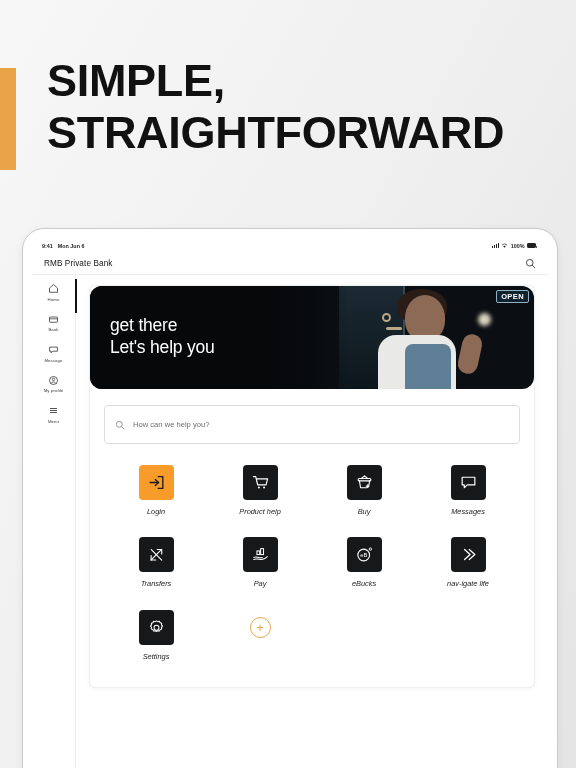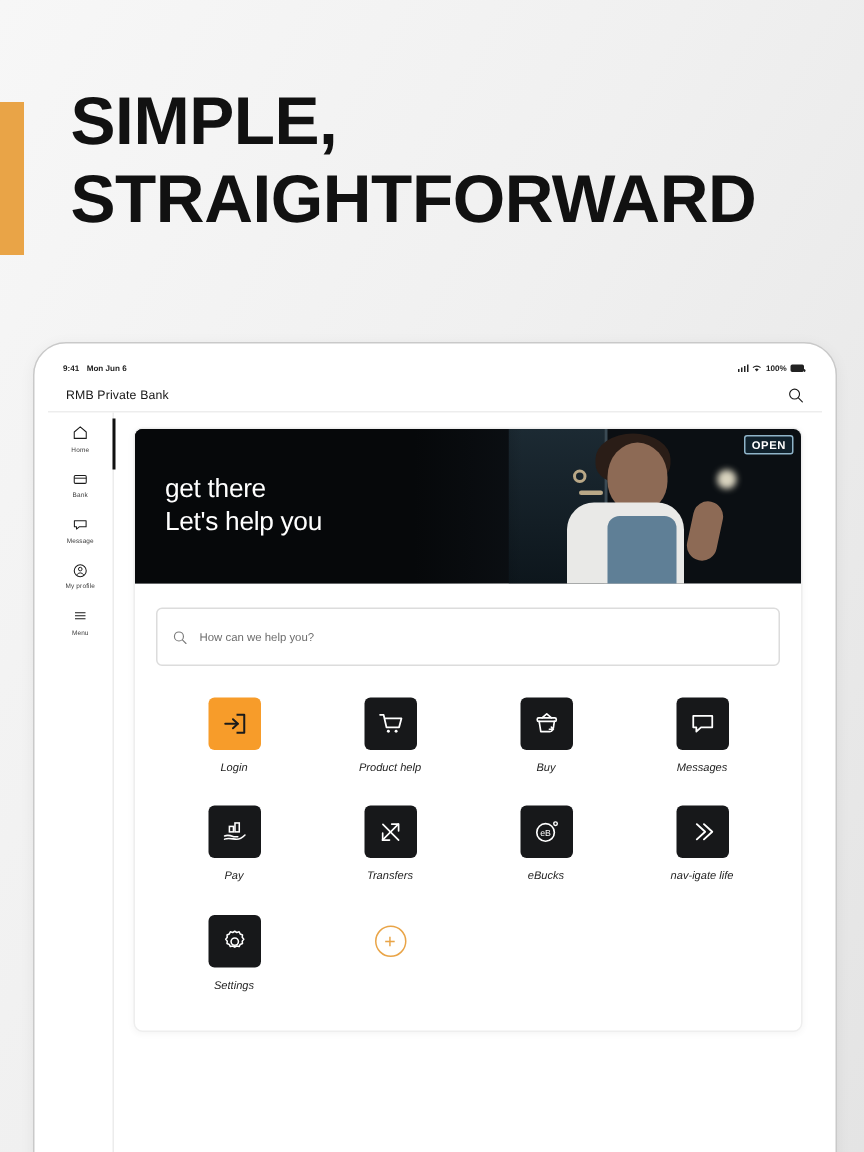--- a/index.html
+++ b/index.html
@@ -125,20 +125,21 @@
     padding: 0 0 26px 0;
     overflow: hidden;
   }
 
   
   .hero {
     position: relative;
     height: 103px;
     background: #0b0f13;
     overflow: hidden;
+    border-radius: 12px;
   }
   .hero-photo {
     position: absolute; right: 0; top: 0; bottom: 0;
     width: 44%;
     background:
       radial-gradient(circle at 38% 26%, #a9secondary 0, transparent 0),
       linear-gradient(180deg, #2b3a44 0%, #16222a 100%);
     overflow: hidden;
   }
   
@@ -424,39 +425,39 @@
                 <svg width="19" height="19" viewBox="0 0 24 24">
                   <path d="M4 5.4 H20 V15 H10.5 L6.6 18.6 V15 H4 Z" stroke="#fff" stroke-width="1.5" fill="none" stroke-linejoin="round"></path>
                 </svg>
               </div>
               <div class="tile-label">Messages</div>
             </div>
 
             <div class="tile">
               <div class="tile-icon">
                 <svg width="19" height="19" viewBox="0 0 24 24">
+                  <path d="M5 19 L18.4 5.6" stroke="#fff" stroke-width="1.4" stroke-linecap="round"></path>
+                  <path d="M12.8 5.6 H18.6 V11.4" stroke="#fff" stroke-width="1.4" fill="none" stroke-linecap="round" stroke-linejoin="round"></path>
+                  <path d="M18.6 19 L5.4 5.8" stroke="#fff" stroke-width="1.4" stroke-linecap="round"></path>
+                  <path d="M11 19 H5.2 V13.2" stroke="#fff" stroke-width="1.4" fill="none" stroke-linecap="round" stroke-linejoin="round"></path>
+                </svg>
+              </div>
+              <div class="tile-label">Transfers</div>
+            </div>
+
+            <div class="tile">
+              <div class="tile-icon">
+                <svg width="19" height="19" viewBox="0 0 24 24">
                   <rect x="7.5" y="7.5" width="3.4" height="4.6" stroke="#fff" stroke-width="1.3" fill="none"></rect>
                   <rect x="12.2" y="4.6" width="3.6" height="7.5" stroke="#fff" stroke-width="1.3" fill="none"></rect>
                   <path d="M3.4 15.6 C6.5 14.2 9 15.4 11 16.2 H14.6" stroke="#fff" stroke-width="1.3" fill="none" stroke-linecap="round"></path>
                   <path d="M3.4 18.2 C7.4 16.6 10.6 18.4 13.6 18.4 C16.4 18.4 19 16.4 20.6 14.8" stroke="#fff" stroke-width="1.3" fill="none" stroke-linecap="round"></path>
                 </svg>
               </div>
               <div class="tile-label">Pay</div>
-            </div>
-
-            <div class="tile">
-              <div class="tile-icon">
-                <svg width="19" height="19" viewBox="0 0 24 24">
-                  <path d="M5 19 L18.4 5.6" stroke="#fff" stroke-width="1.4" stroke-linecap="round"></path>
-                  <path d="M12.8 5.6 H18.6 V11.4" stroke="#fff" stroke-width="1.4" fill="none" stroke-linecap="round" stroke-linejoin="round"></path>
-                  <path d="M18.6 19 L5.4 5.8" stroke="#fff" stroke-width="1.4" stroke-linecap="round"></path>
-                  <path d="M11 19 H5.2 V13.2" stroke="#fff" stroke-width="1.4" fill="none" stroke-linecap="round" stroke-linejoin="round"></path>
-                </svg>
-              </div>
-              <div class="tile-label">Transfers</div>
             </div>
 
 
             <div class="tile">
               <div class="tile-icon">
                 <svg width="19" height="19" viewBox="0 0 24 24">
                   <circle cx="11" cy="12.6" r="7.4" stroke="#fff" stroke-width="1.4" fill="none"></circle>
                   <circle cx="19.4" cy="5.2" r="1.5" stroke="#fff" stroke-width="1.2" fill="none"></circle>
                   <text x="11" y="15.4" font-size="7.4" fill="#fff" text-anchor="middle" font-family="Liberation Sans, sans-serif">eB</text>
                 </svg>

